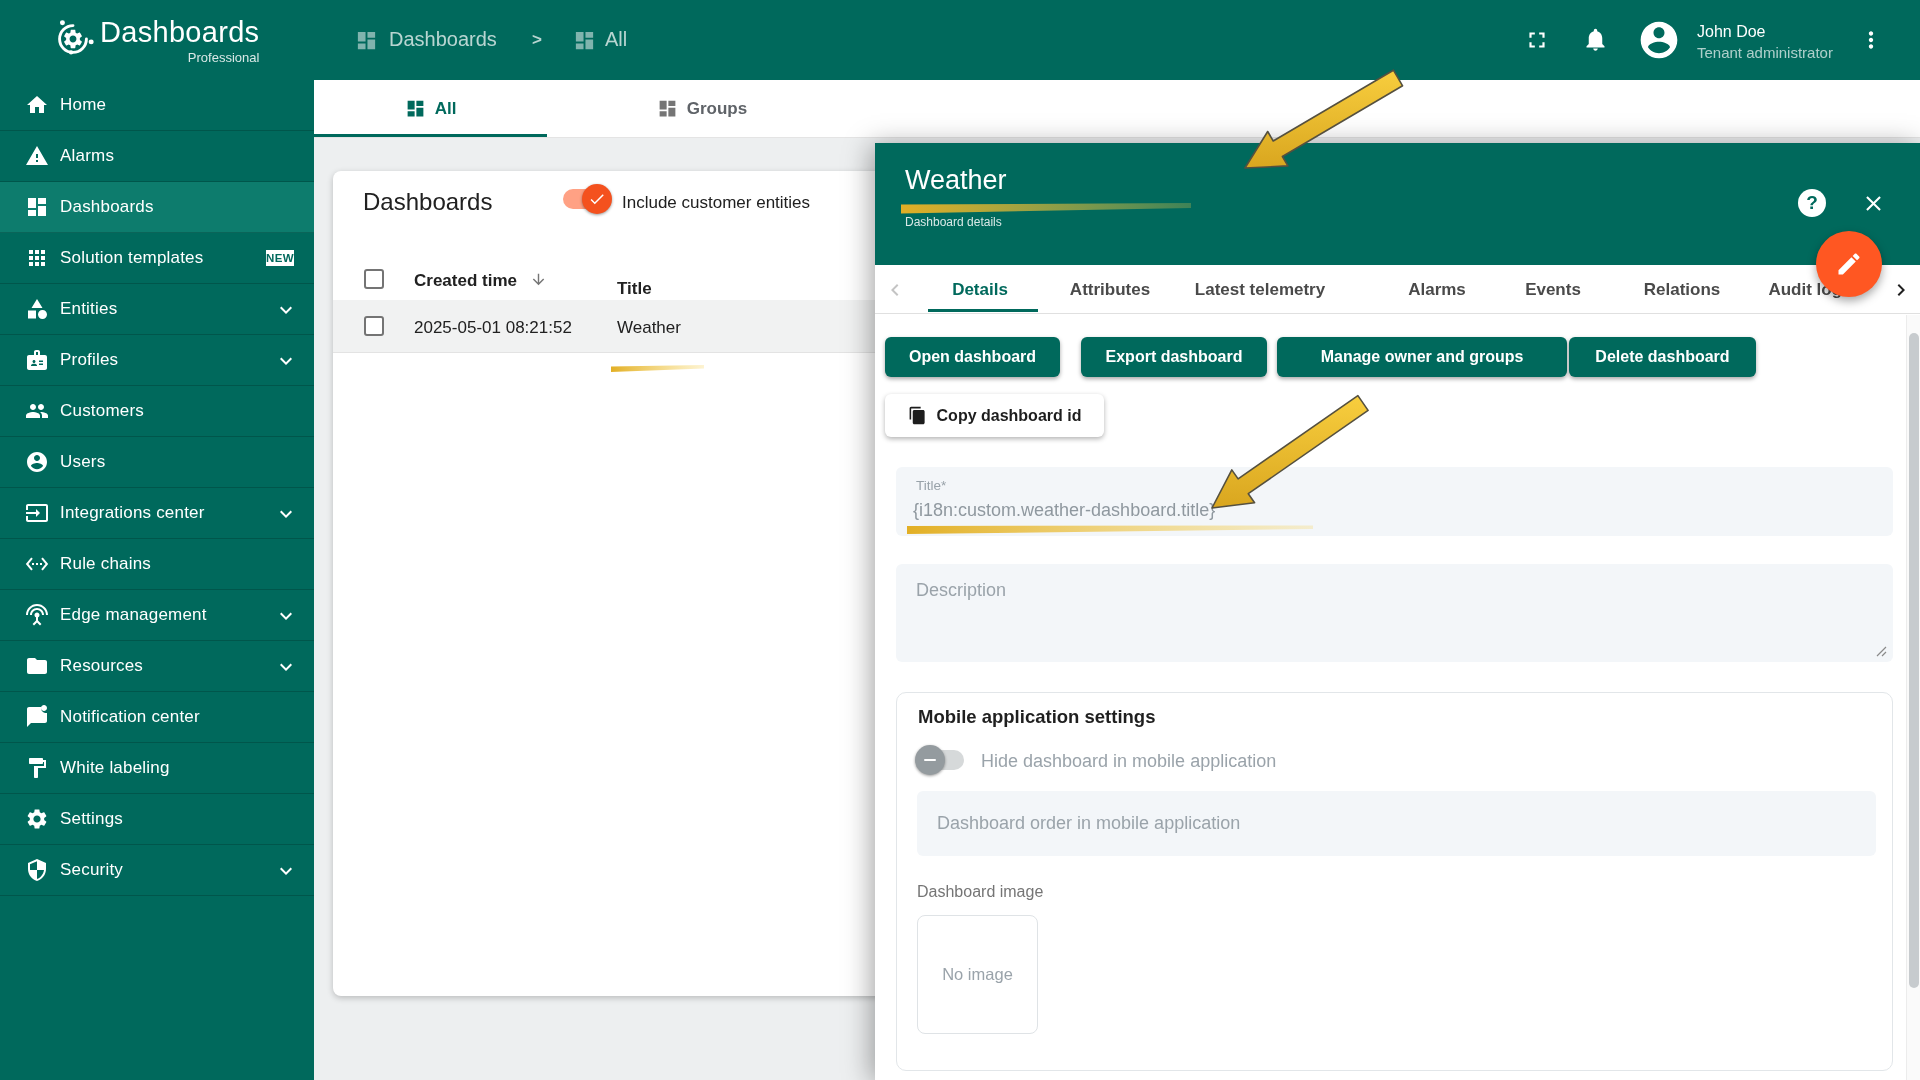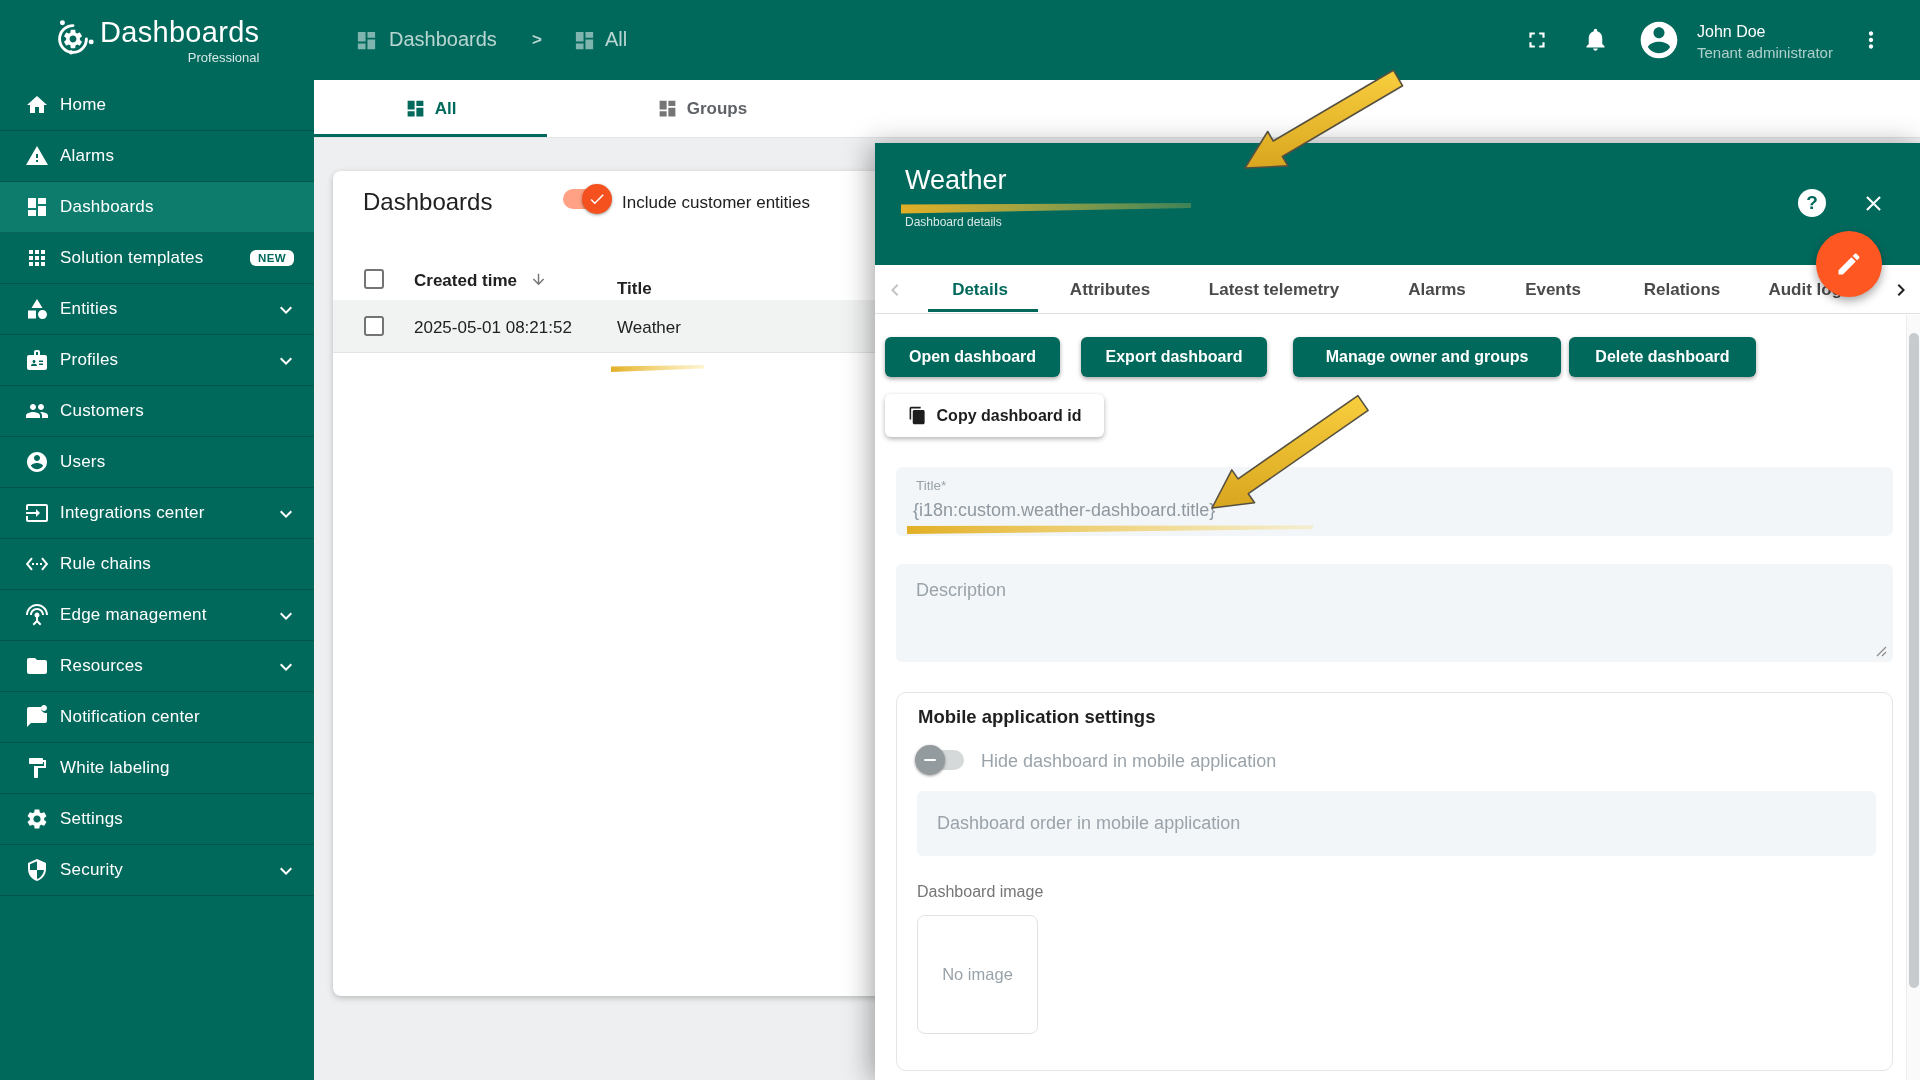--- a/index.html
+++ b/index.html
@@ -17,21 +17,21 @@
   .user-role{font-size:15px;color:rgba(255,255,255,.68);}
   .hdr-ic{color:#fff;}
   
   #sidebar{position:absolute;left:0;top:80px;width:314px;height:1000px;background:#00695c;z-index:9;}
   .side-item{height:51px;display:flex;align-items:center;padding-left:25px;padding-right:14px;
     border-bottom:1px solid rgba(0,0,0,.18);color:#fff;position:relative;box-sizing:border-box;}
   .side-item .lbl{font-size:17px;margin-left:11px;letter-spacing:.2px;}
   .side-item.active{background:#0d7c6d;}
   .side-chev{position:absolute;right:16px;top:14px;color:#fff;}
   .side-badge{position:absolute;right:20px;top:17px;background:#fff;color:#00695c;font-size:11.5px;
-    font-weight:bold;border-radius:6px;padding:2px 8px;letter-spacing:.4px;}
+    font-weight:bold;border-radius:0;padding:2px 0;letter-spacing:.4px;}
   
   #tabbar{position:absolute;left:314px;top:80px;right:0;height:57px;background:#fff;
     border-bottom:1px solid #e4e4e4;z-index:2;}
   .mtab{position:absolute;top:0;height:57px;display:flex;align-items:center;justify-content:center;gap:9px;}
   .mtab .t{font-size:17px;font-weight:bold;}
   .mtab.on{color:#00695c;}
   .mtab.off{color:#5f6368;}
   .mtab.off .ticon{color:#757575;}
   .inkbar{position:absolute;bottom:0;height:3px;background:#00695c;}
   
@@ -494,37 +494,37 @@
     </div>
 
   <div class="ptabs">
     <span class="ptab-chev" style="left:8px;color:#c4c4c4">
         <svg class="ic" width="24" height="24">
           <use href="#i-chevl"></use>
         </svg>
       </span>
     <span class="ptab on" style="left:105px">Details</span>
     <span class="ptab" style="left:235px">Attributes</span>
-    <span class="ptab" style="left:399px">Latest telemetry</span>
+    <span class="ptab" style="left:385px">Latest telemetry</span>
     <span class="ptab" style="left:562px">Alarms</span>
     <span class="ptab" style="left:678px">Events</span>
     <span class="ptab" style="left:807px">Relations</span>
     <span class="ptab" style="left:935px">Audit logs</span>
     <span class="ptab-chev" style="left:1014px;color:#212121">
         <svg class="ic" width="24" height="24">
           <use href="#i-chevr"></use>
         </svg>
       </span>
   </div>
   <div class="pink" style="left:53px;width:110px"></div>
   <div class="pdiv"></div>
 
   <div class="btn" style="left:10px;width:175px">Open dashboard</div>
   <div class="btn" style="left:206px;width:186px">Export dashboard</div>
-  <div class="btn" style="left:418px;width:268px">Manage owner and groups</div>
+  <div class="btn" style="left:402px;width:290px">Manage owner and groups</div>
   <div class="btn" style="left:694px;width:187px">Delete dashboard</div>
 
   <div class="btn-white">
     <span>
         <svg class="ic" width="19" height="19">
           <use href="#i-copy"></use>
         </svg>
       </span>
     <span>Copy dashboard id</span>
   </div>

